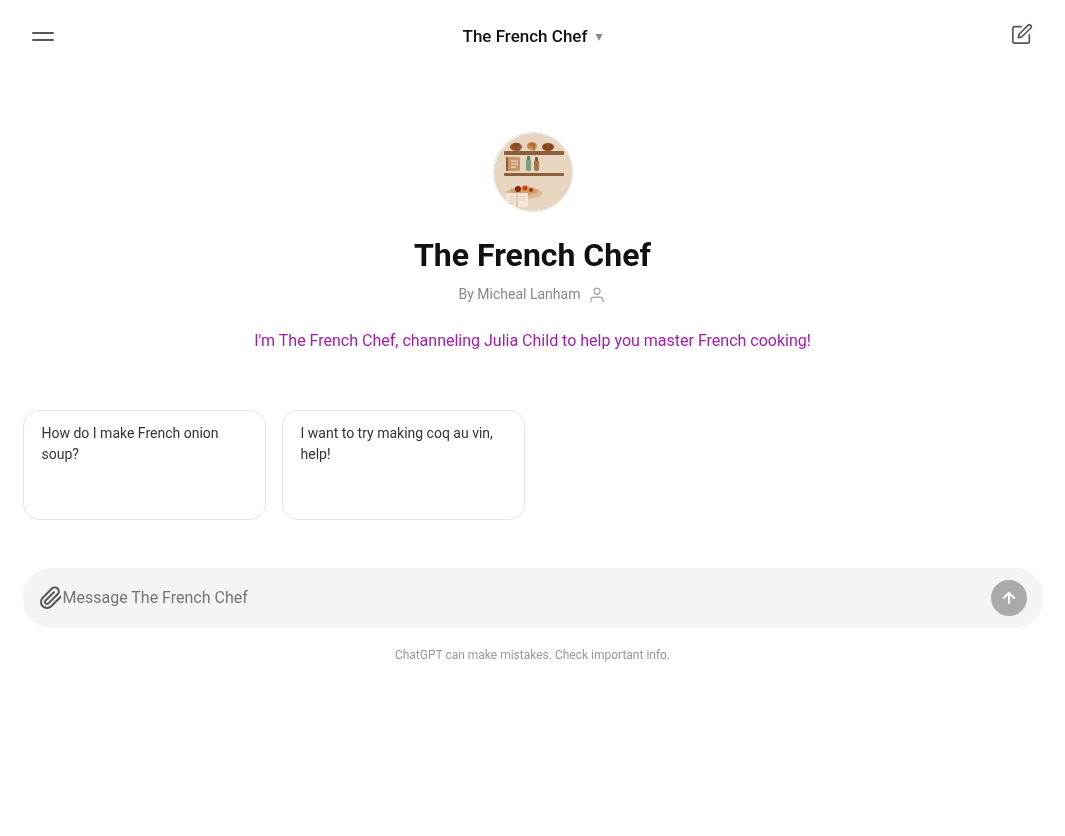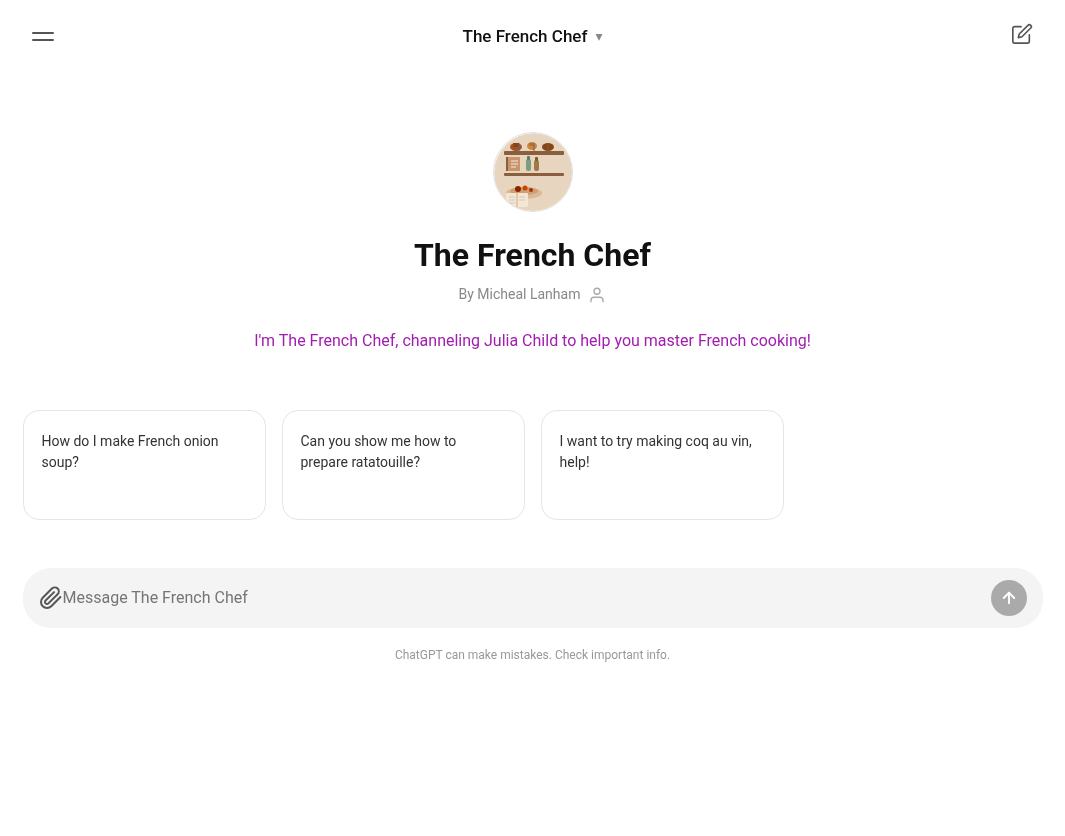--- a/index.html
+++ b/index.html
@@ -139,21 +139,21 @@
       display: grid;
       grid-template-columns: repeat(4, 1fr);
       gap: 16px;
       width: 1020px;
       margin-bottom: 48px;
     }
 
     .suggestion-card {
       border: 1px solid #e5e5e5;
       border-radius: 16px;
-      padding: 20px 18px;
+      padding: 12px 18px;
       cursor: pointer;
       font-size: 14px;
       color: #333;
       line-height: 1.5;
       background: #ffffff;
       transition: background 0.15s;
       min-height: 110px;
       display: flex;
       align-items: flex-start;
     }
@@ -296,23 +296,20 @@
       <path d="M20 21v-2a4 4 0 0 0-4-4H8a4 4 0 0 0-4 4v2"></path>
       <circle cx="12" cy="7" r="4"></circle>
     </svg>
   </div>
 
   <p class="description">I'm The French Chef, channeling Julia Child to help you master French cooking!</p>
 
   <div class="suggestions-grid">
     <div class="suggestion-card">
       <span>How do I make French onion soup?</span>
-    </div>
-    <div class="suggestion-card">
-      <span>Can you show me how to prepare ratatouille?</span>
     </div>
     <div class="suggestion-card">
       <span>I want to try making coq au vin, help!</span>
     </div>
   </div>
 
   <div class="input-area">
     <div class="input-wrapper">
       <div class="attach-icon">
         <svg width="24" height="24" viewBox="0 0 24 24" fill="none" stroke="currentColor" stroke-width="2" stroke-linecap="round" stroke-linejoin="round">

